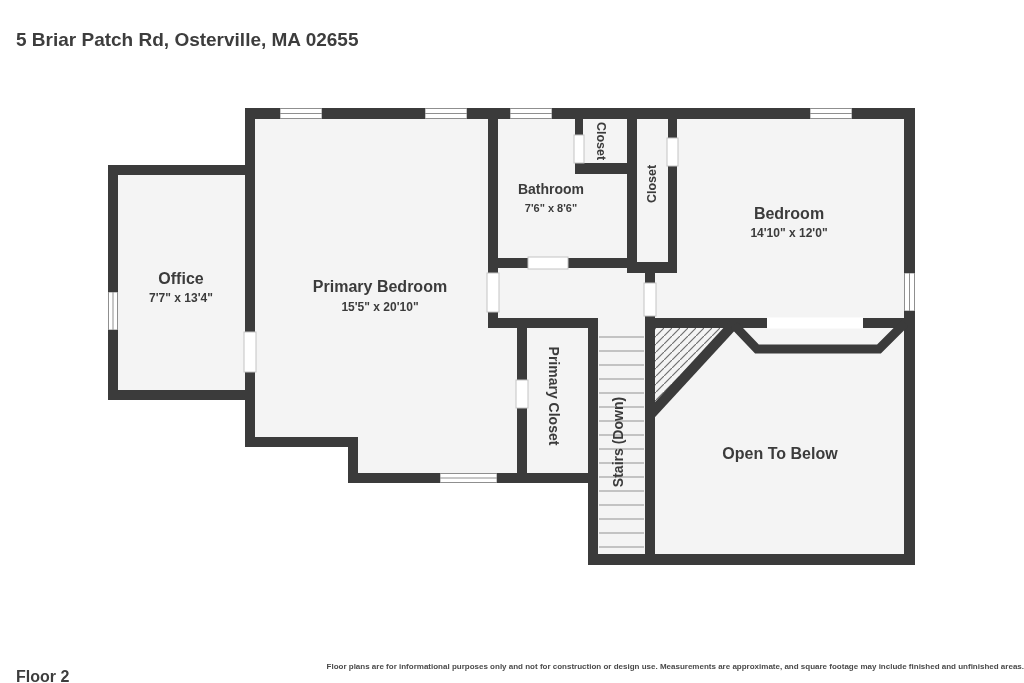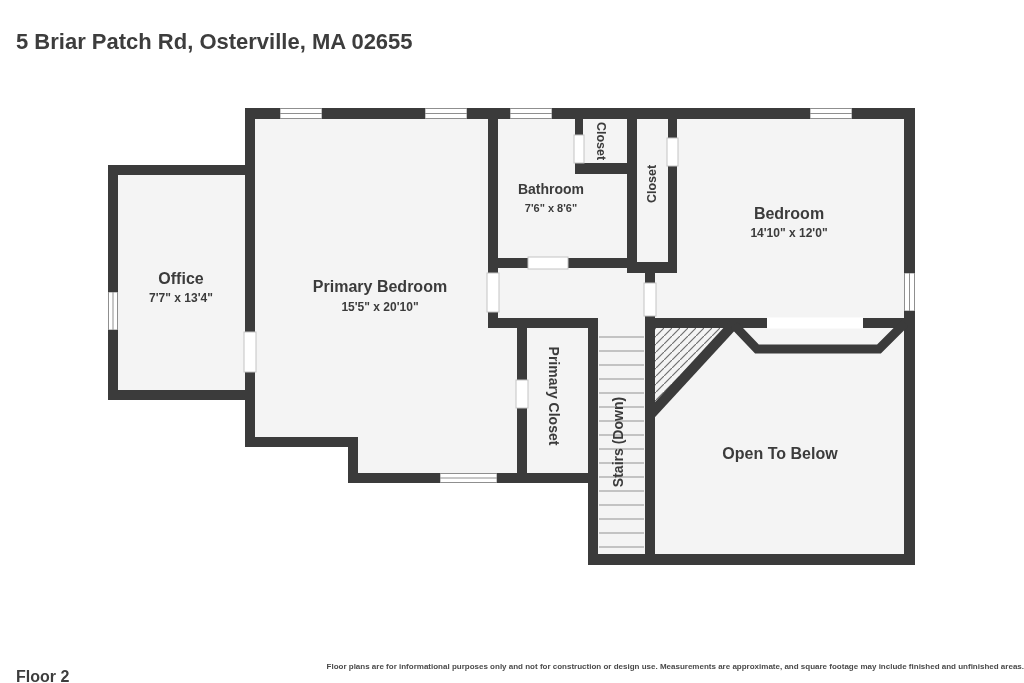--- a/index.html
+++ b/index.html
@@ -2,21 +2,21 @@
 <html><head>
 <meta charset="utf-8">
 <style>
   html,body{margin:0;padding:0;}
   body{
     width:1024px;height:683px;position:relative;overflow:hidden;
     background:#ffffff;font-family:"Liberation Sans",sans-serif;
   }
   .page-title{
     position:absolute;left:16px;top:29px;
-    font-size:22px;font-weight:700;color:#3d3d3d;white-space:nowrap;
+    font-size:19px;font-weight:700;color:#3d3d3d;white-space:nowrap;
   }
   .floor-label{
     position:absolute;left:16px;top:624px;
     font-size:16px;font-weight:700;color:#3d3d3d;margin-top:44px;
   }
   .disclaimer{
     position:absolute;left:0;top:662px;width:100%;
     text-align:right;font-size:8px;font-weight:600;color:#4a4a4a;
   }
   svg{position:absolute;left:0;top:0;}

